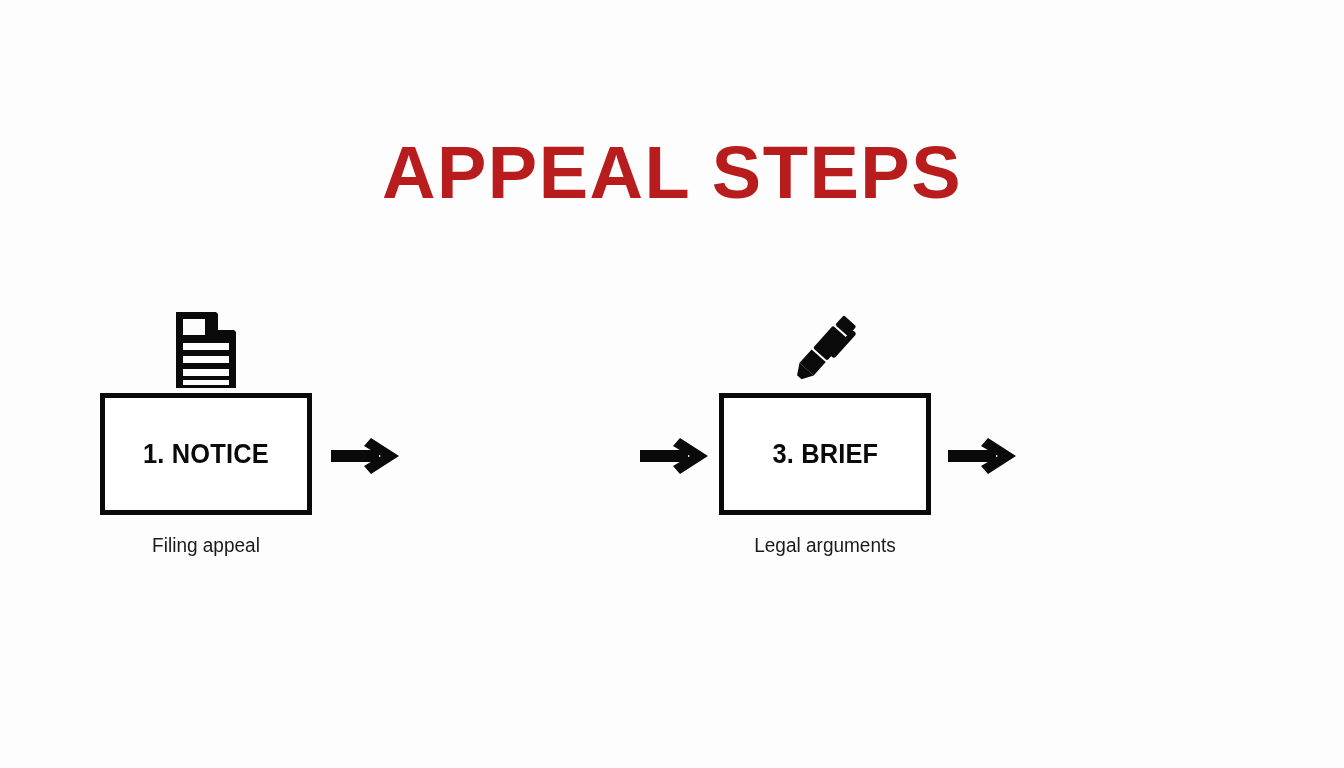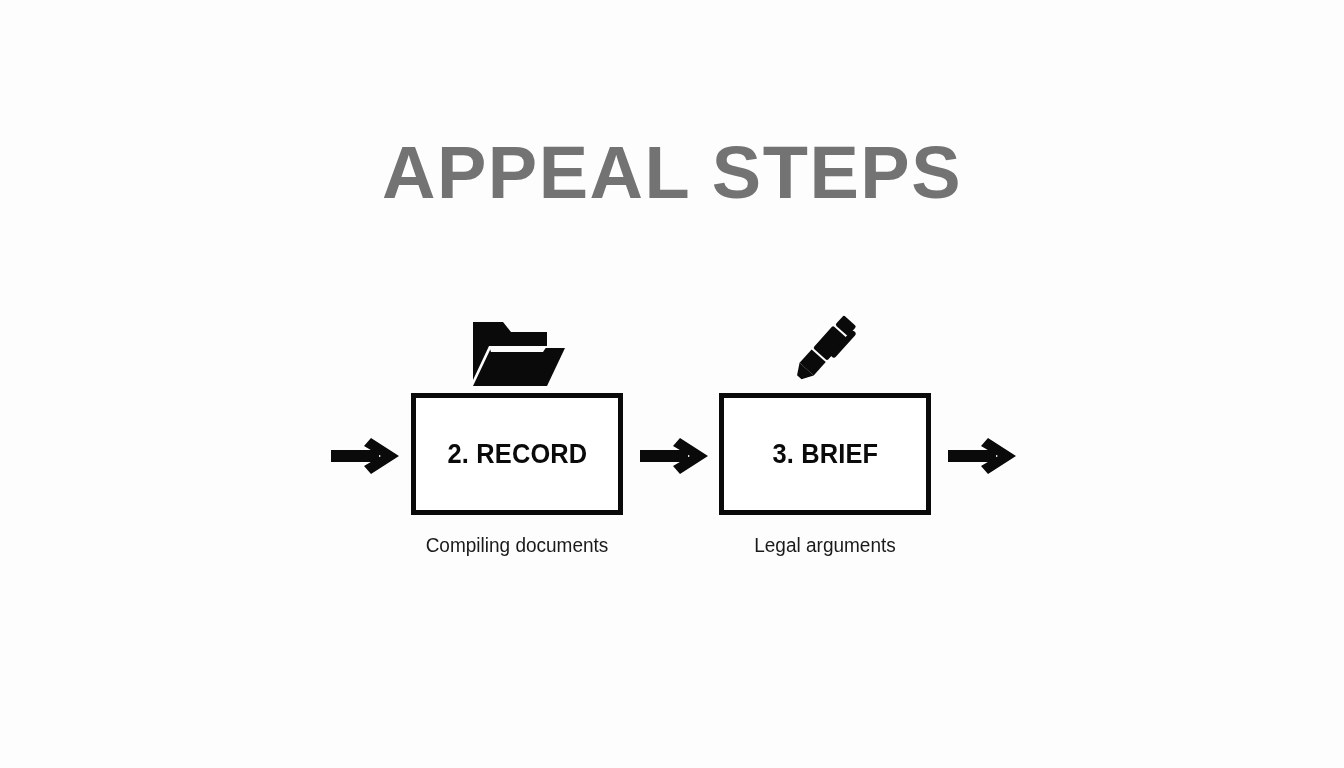--- a/index.html
+++ b/index.html
@@ -27,21 +27,21 @@
   #title {
     position: absolute;
     left: 0;
     top: 136px;
     width: 1344px;
     text-align: center;
     font-size: 74px;
     font-weight: 700;
     letter-spacing: 1.5px;
     line-height: 1;
-    color: #737373;
+    color: #b91c1c;
     white-space: nowrap;
   }
 
   
   #flow {
     position: absolute;
     left: 0;
     top: 296px;
     width: 1344px;
     height: 290px;
@@ -119,34 +119,38 @@
 </style>
 </head>
 <body>
 
 <div id="canvas">
 
   <div id="title">APPEAL STEPS</div>
 
   <div id="flow">
 
-
-    <div class="step" data-step="1">
+    <div class="step" data-step="0">
       <div class="step-icon">
-        <svg width="96" height="70" viewBox="0 0 96 70" aria-hidden="true">
-          <path fill="#0a0a0a" d="M4 4 H34 L42 14 H78 V28 H20 L4 62 Z"></path>
-          <path fill="#0a0a0a" d="M22 30 H96 L78 68 H4 Z"></path>
-          <path fill="#fdfdfd" d="M20 28 H78 L74 34 H22 Z"></path>
+        <svg width="60" height="76" viewBox="0 0 60 76" aria-hidden="true">
+          <path fill="#0a0a0a" d="M0 0 H40 L60 20 V76 H0 Z"></path>
+          <path fill="#fdfdfd" d="M42 0 L60 18 H42 Z"></path>
+          <rect x="7" y="7" width="22" height="16" fill="#fdfdfd"></rect>
+          <rect x="7" y="31" width="46" height="7" fill="#fdfdfd"></rect>
+          <rect x="7" y="44" width="46" height="7" fill="#fdfdfd"></rect>
+          <rect x="7" y="57" width="46" height="7" fill="#fdfdfd"></rect>
+          <rect x="7" y="68" width="46" height="5" fill="#fdfdfd"></rect>
         </svg>
       </div>
       <div class="step-box">
-        <span class="step-label">2. RECORD</span>
+        <span class="step-label">1. NOTICE</span>
       </div>
-      <div class="step-caption">Compiling documents</div>
+      <div class="step-caption">Filing appeal</div>
     </div>
+
 
     <div class="step" data-step="2">
       <div class="step-icon">
         <svg width="74" height="80" viewBox="0 0 74 80" aria-hidden="true">
           <g transform="rotate(42 37 40)">
             <rect x="29" y="3" width="17" height="13" rx="2" fill="#0a0a0a"></rect>
             <rect x="28" y="18" width="19" height="30" rx="2" fill="#0a0a0a"></rect>
             <rect x="28" y="50" width="19" height="18" fill="#0a0a0a"></rect>
             <path fill="#0a0a0a" d="M28 68 H47 L40.5 79 H34.5 Z"></path>
             <rect x="45" y="8" width="6" height="34" rx="3" fill="#0a0a0a"></rect>

